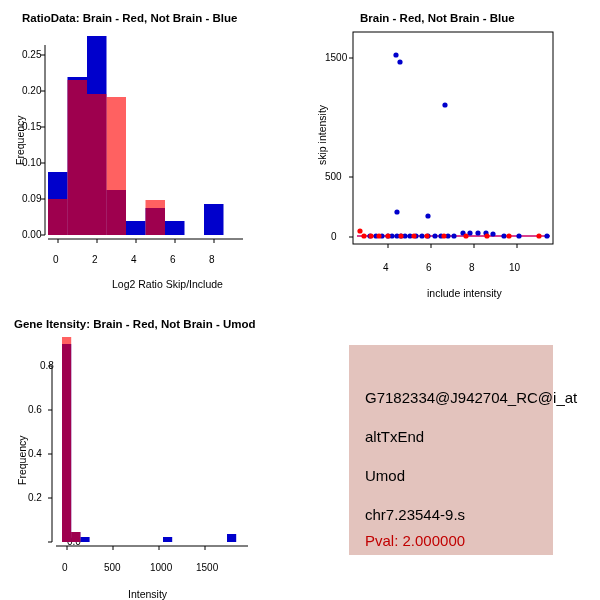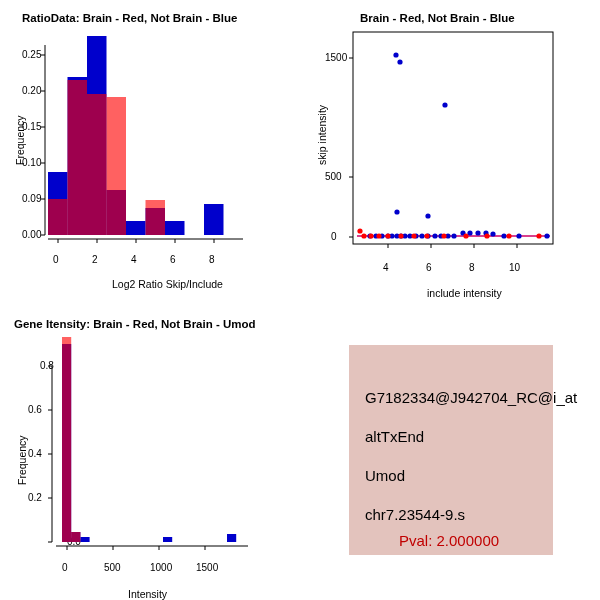--- a/index.html
+++ b/index.html
@@ -47,21 +47,20 @@
     background: #e3c3bd;
   }
   .infoline {
     position: absolute;
     font-size: 15px;
     white-space: nowrap;
     color: #000;
   }
   .infoline.pval {
     color: #c00000;
-    margin-left: 34px;
   }
 </style>
 </head>
 <body>
 
 <div class="panel" style="left:0;top:0;width:300px;height:300px;">
   <div class="ptitle" style="left:22px;top:12px;">RatioData: Brain - Red, Not Brain - Blue</div>
 
   <div class="axis-label vert" style="left:14px;top:165px;">Frequency</div>
 

